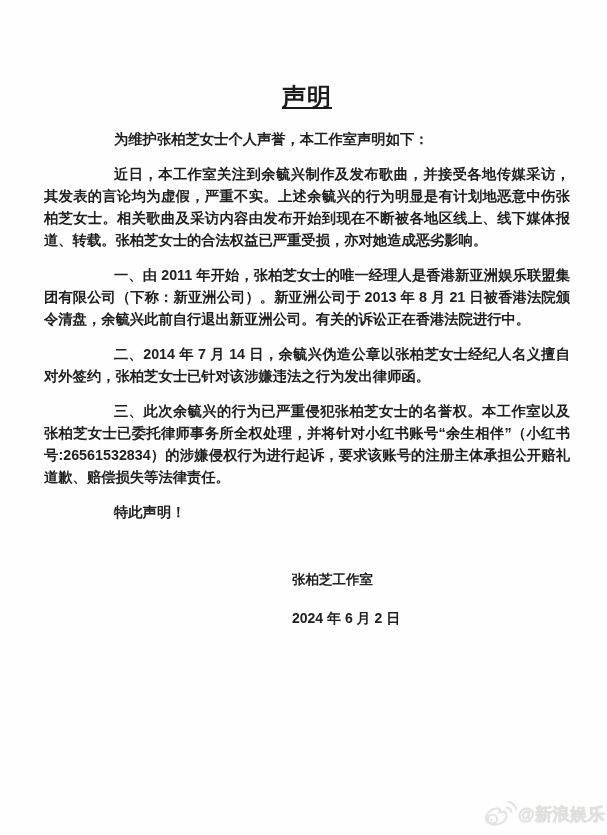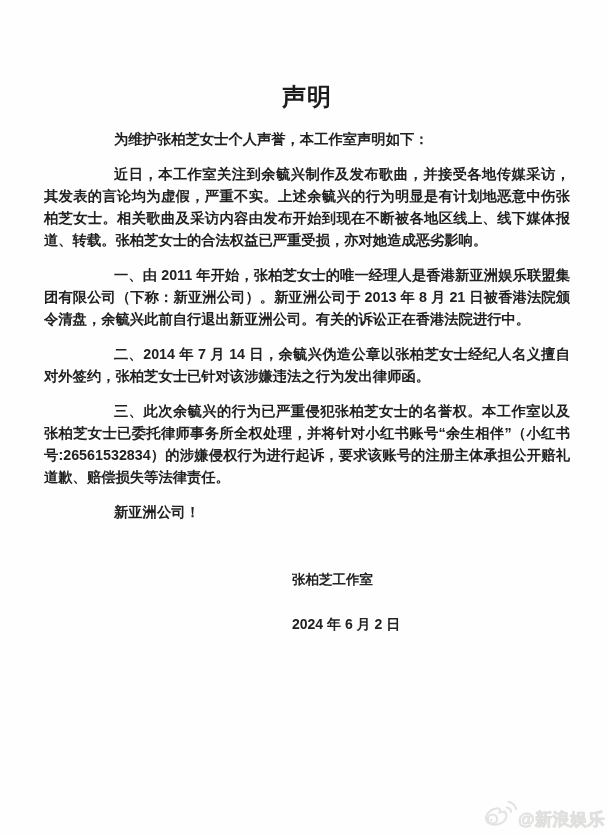--- a/index.html
+++ b/index.html
@@ -22,20 +22,21 @@
     color: #212121;
   }
   .title {
     margin: 0 0 17px 0;
     text-align: center;
     font-size: 24px;
     line-height: 28px;
     font-weight: 700;
     letter-spacing: 1px;
     color: #1c1c1c;
+    text-decoration: underline;
   }
   .para {
     margin: 0 0 13px 0;
     font-size: 14.3px;
     line-height: 22px;
     font-weight: 700;
     text-align: justify;
     text-justify: inter-character;
     text-indent: 70px;
     color: #212121;
@@ -46,32 +47,32 @@
     width: 200px;
     text-align: left;
   }
   .sign-name {
     font-size: 13.5px;
     line-height: 22px;
     font-weight: 700;
     color: #212121;
   }
   .sign-date {
-    margin-top: 22px;
+    margin-top: 16px;
     font-size: 14px;
     line-height: 22px;
     font-weight: 700;
     color: #212121;
   }
   .watermark {
     position: absolute;
     right: 2px;
     bottom: 4px;
     display: flex;
-    align-items: flex-end;
+    align-items: center;
     gap: 1px;
     user-select: none;
   }
   .watermark-label {
     font-size: 17px;
     font-weight: 700;
     letter-spacing: 0.5px;
     color: #e9e9e7;
     -webkit-text-stroke: 0.8px #e0e0de;
   }
@@ -90,21 +91,21 @@
 
     <p class="para">近日，本工作室关注到余毓兴制作及发布歌曲，并接受各地传媒采访，其发表的言论均为虚假，严重不实。上述余毓兴的行为明显是有计划地恶意中伤张柏芝女士。相关歌曲及采访内容由发布开始到现在不断被各地区线上、线下媒体报道、转载。张柏芝女士的合法权益已严重受损，亦对她造成恶劣影响。</p>
 
     <p class="para">一、由 2011 年开始，张柏芝女士的唯一经理人是香港新亚洲娱乐联盟集团有限公司（下称：新亚洲公司）。新亚洲公司于 2013 年 8 月 21 日被香港法院颁令清盘，余毓兴此前自行退出新亚洲公司。有关的诉讼正在香港法院进行中。</p>
 
     <p class="para">二、2014 年 7 月 14 日，余毓兴伪造公章以张柏芝女士经纪人名义擅自对外签约，张柏芝女士已针对该涉嫌违法之行为发出律师函。</p>
 
     <p class="para">三、此次余毓兴的行为已严重侵犯张柏芝女士的名誉权。本工作室以及张柏芝女士已委托律师事务所全权处理，并将针对小红书账号“余生相伴”（小红书号:26561532834）的涉嫌侵权行为进行起诉，要求该账号的注册主体承担公开赔礼道歉、赔偿损失等法律责任。</p>
 
 
-    <p class="para">新亚洲公司！</p>
+    <p class="para">特此声明！</p>
 
     <div class="sign-block">
       <div class="sign-name">张柏芝工作室</div>
       <div class="sign-date">2024 年 6 月 2 日</div>
     </div>
 
   </div>
 
   <div class="watermark">
     <svg class="weibo-icon" width="38" height="34" viewBox="0 0 38 34" xmlns="http://www.w3.org/2000/svg">

